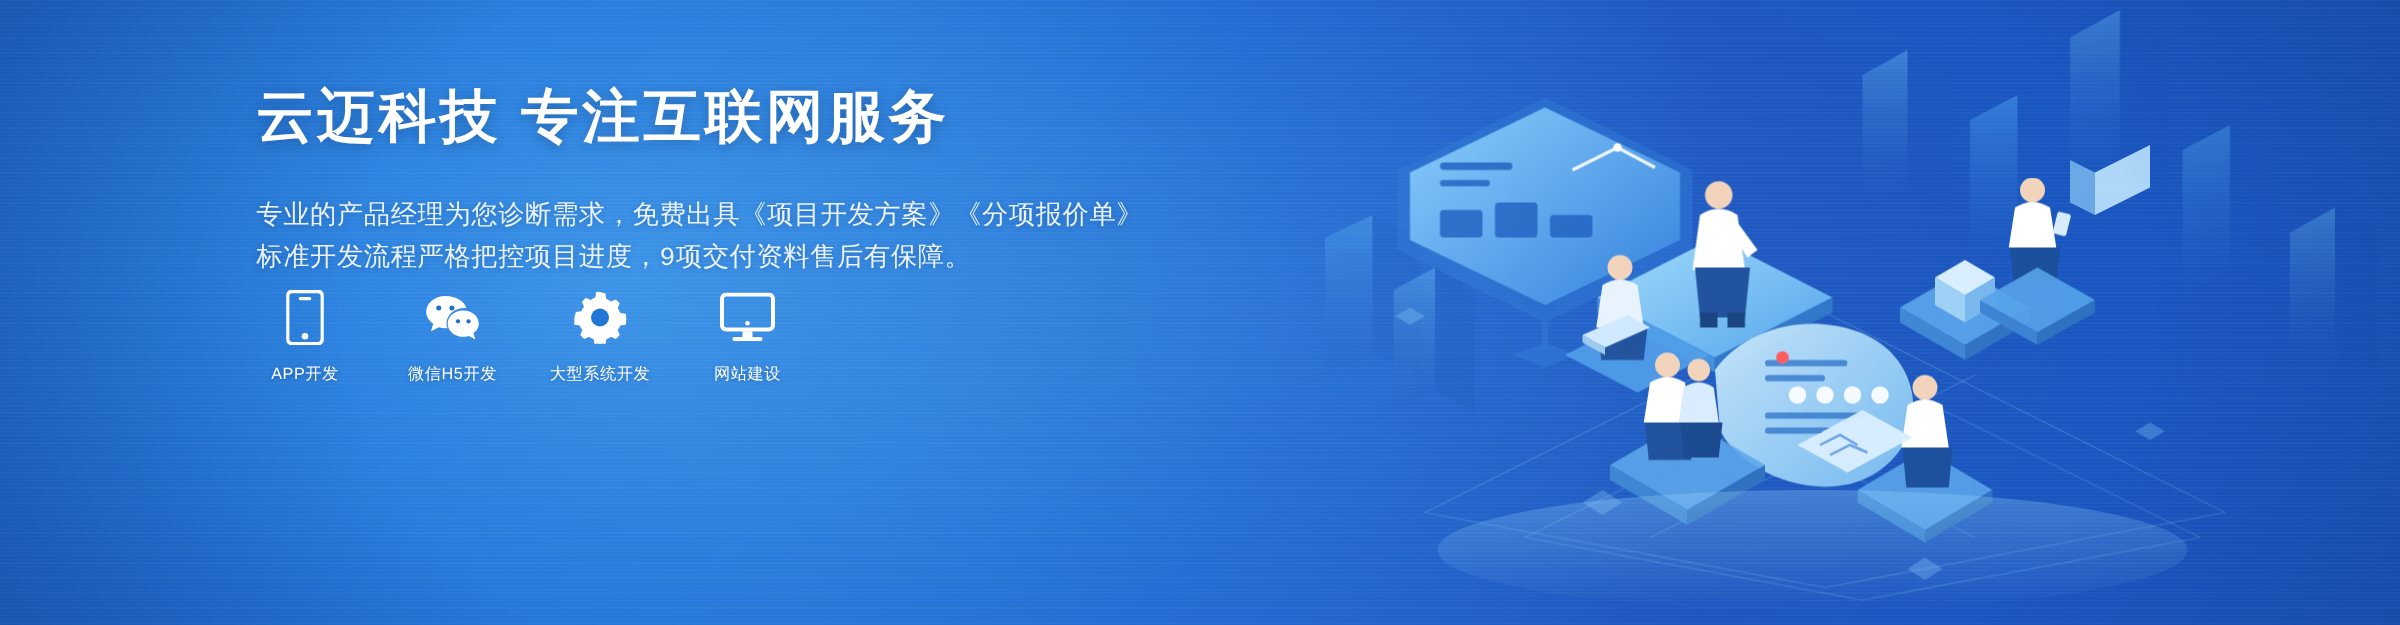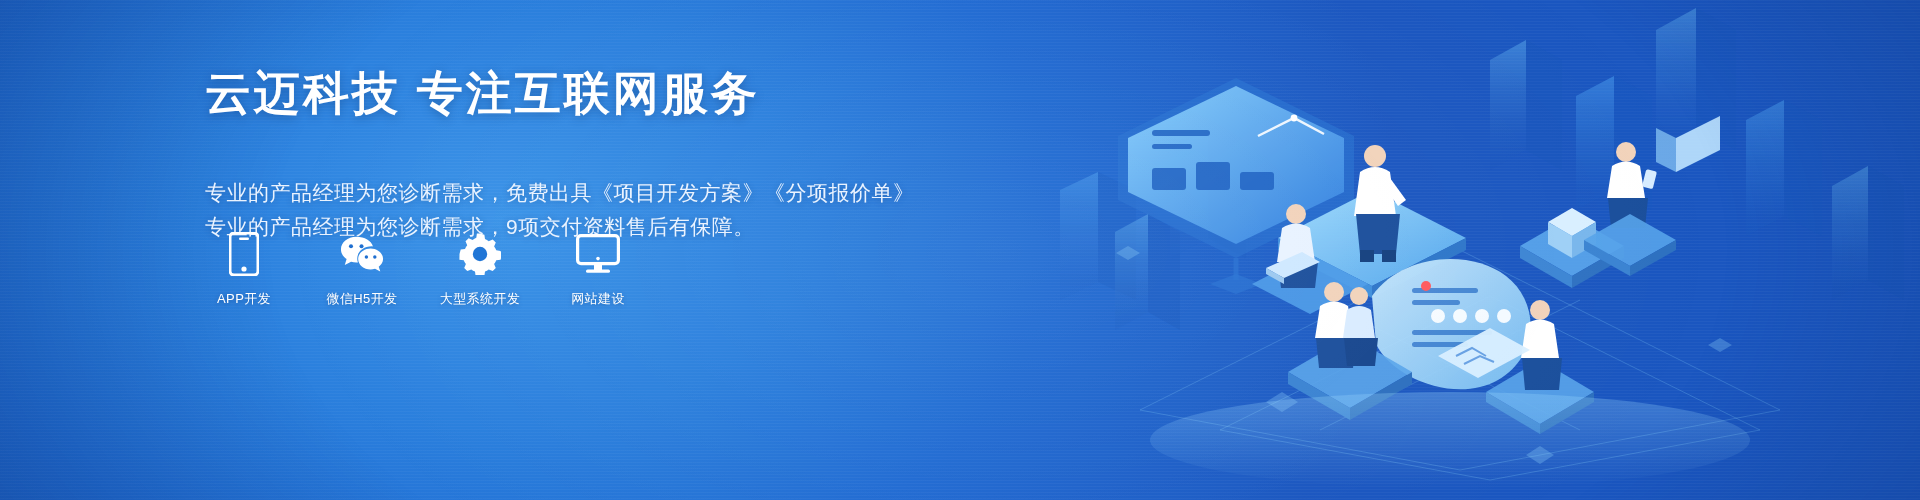--- a/index.html
+++ b/index.html
@@ -36,21 +36,21 @@
     font-size:46px; font-weight:bold; color:#ffffff;
     letter-spacing:3px; line-height:1.2;
     text-shadow:0 2px 10px rgba(8,40,95,.35);
     white-space:nowrap;
   }
   .subline{
     font-size:21px; color:#eaf3ff; line-height:1.62;
     letter-spacing:.5px; white-space:nowrap;
     text-shadow:0 1px 6px rgba(8,40,95,.3);
   }
-  .sub-wrap{ margin-top:55px; }
+  .sub-wrap{ margin-top:36px;font-family:Liberation Mono, monospace; }
 
   
   .services{
     position:absolute; left:205px; top:232px;
     display:flex; align-items:flex-end; gap:40px;
   }
   .service{
     width:78px;
     display:flex; flex-direction:column; align-items:center; gap:14px;
   }
@@ -250,21 +250,21 @@
       <ellipse cx="430" cy="440" rx="300" ry="48" fill="url(#glowG)"></ellipse>
     </svg>
   </div>
 
   <div class="vignette"></div>
 
   <div class="copy">
     <div class="headline">云迈科技 专注互联网服务</div>
     <div class="sub-wrap">
       <div class="subline">专业的产品经理为您诊断需求，免费出具《项目开发方案》《分项报价单》</div>
-      <div class="subline">专业的产品经理为您诊断需求，9项交付资料售后有保障。</div>
+      <div class="subline">标准开发流程严格把控项目进度，9项交付资料售后有保障。</div>
     </div>
   </div>
 
   <div class="services">
 
     <div class="service">
       <span class="svc-ico">
         <svg width="30" height="44" viewBox="0 0 30 44" fill="#ffffff">
           <rect x="1" y="1" width="28" height="42" rx="4" fill="none" stroke="#ffffff" stroke-width="3"></rect>
           <rect x="10" y="5.5" width="10" height="2.6" rx="1.3"></rect>

